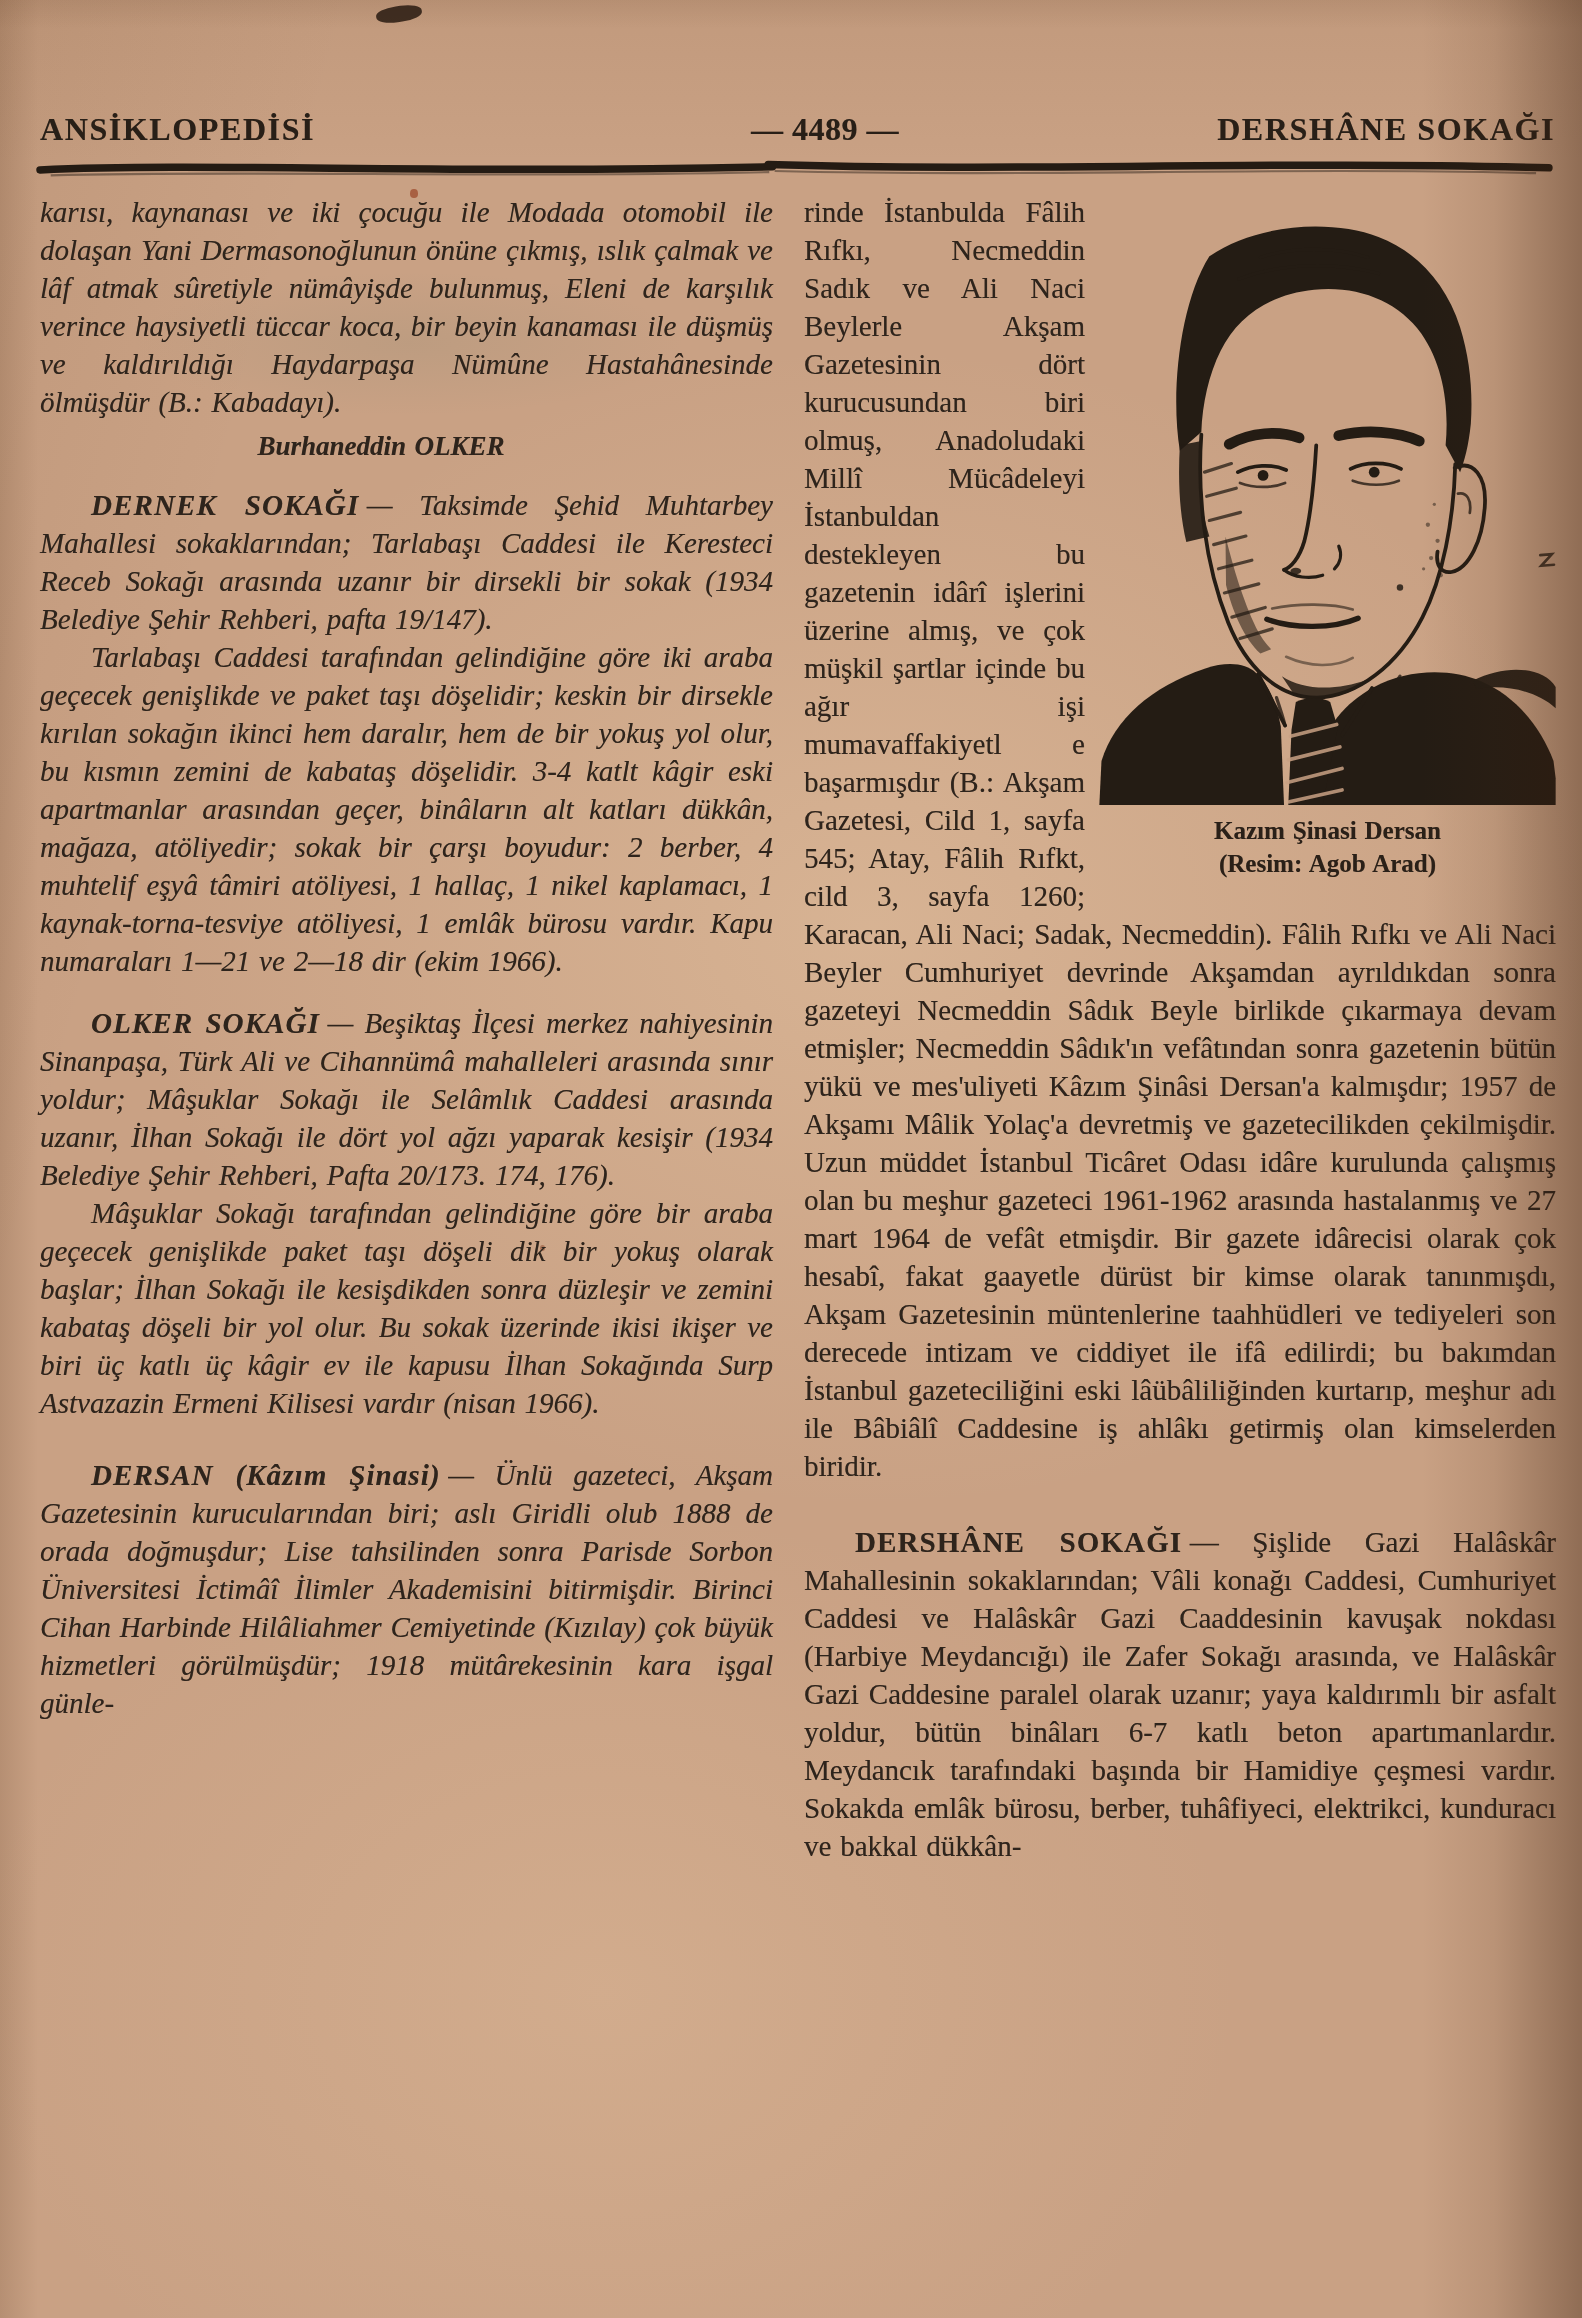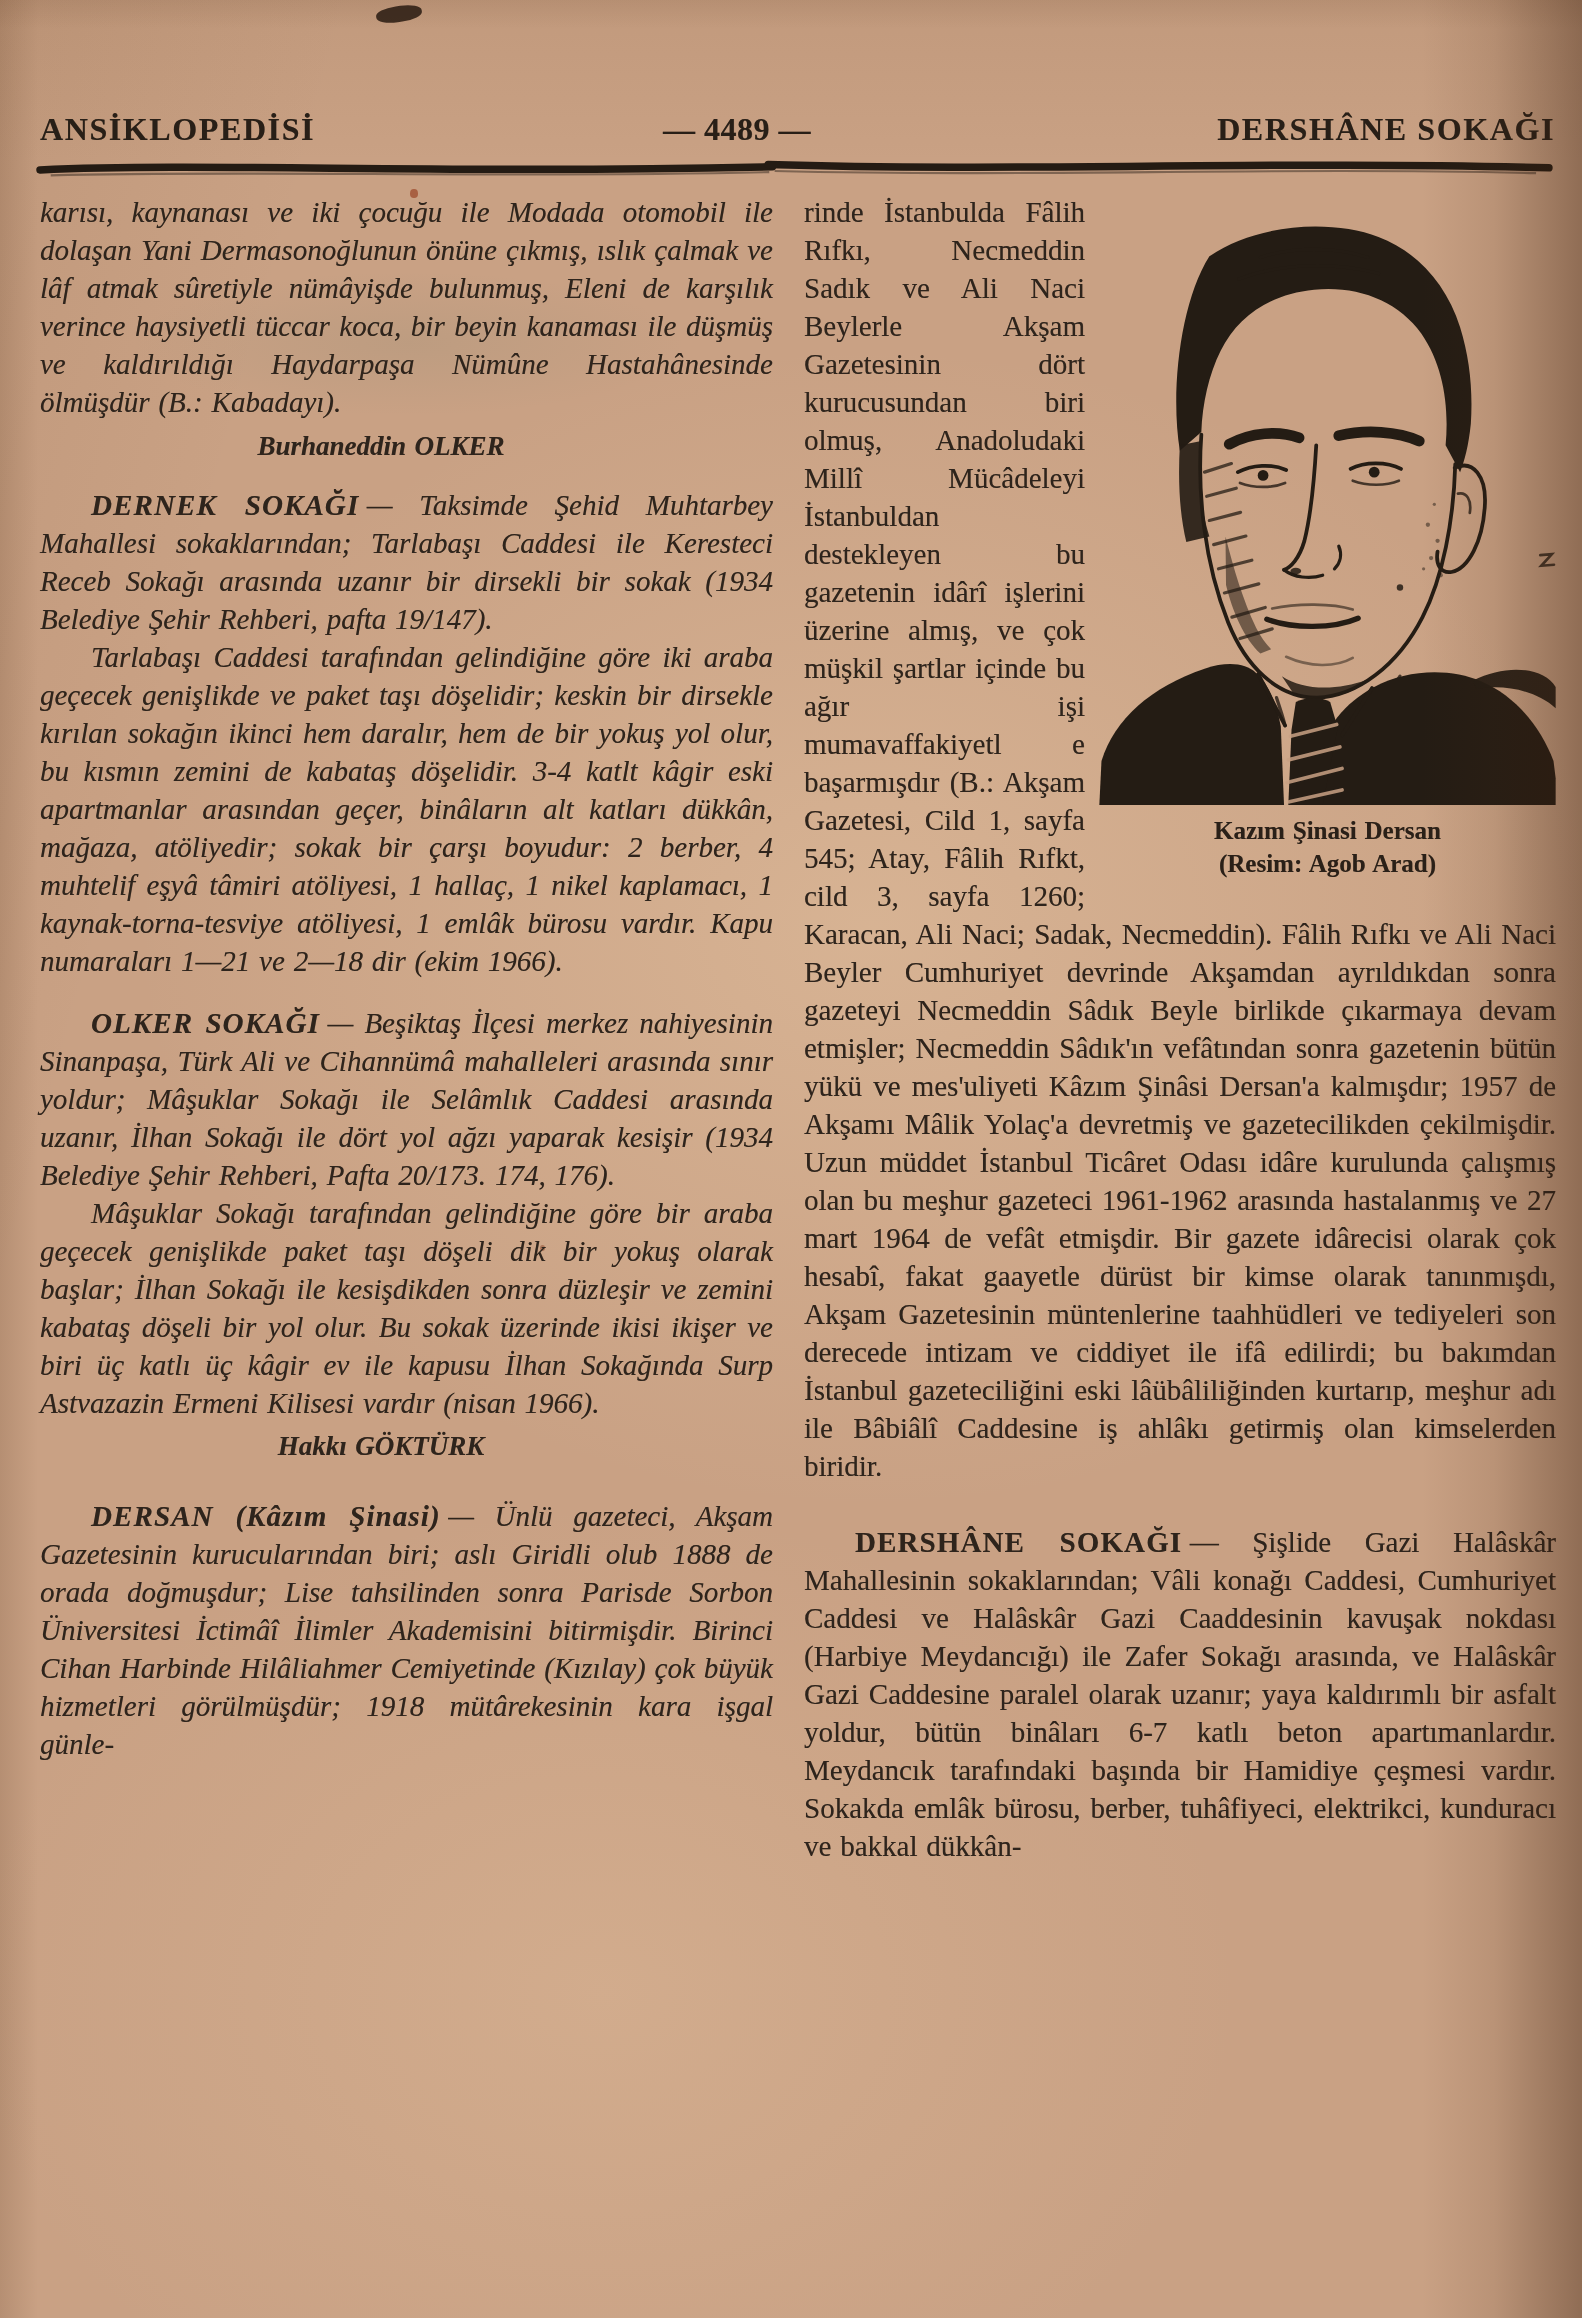--- a/index.html
+++ b/index.html
@@ -28,21 +28,21 @@
   .stain-b{position:absolute;left:376px;top:6.4px;width:46px;height:16px;border-radius:45%;
     background:rgba(40,26,16,0.85);transform:rotate(-8deg);pointer-events:none;}
   .speck1{position:absolute;left:410px;top:189px;width:7.5px;height:8.6px;border-radius:50%;
     background:rgba(150,62,30,0.65);pointer-events:none;}
   .speck2{position:absolute;left:540px;top:1245px;width:5.4px;height:6.4px;border-radius:50%;
     background:rgba(140,70,40,0.5);pointer-events:none;}
 
   .header{position:absolute;top:111px;left:40px;right:28px;height:38px;
     font-weight:bold;font-size:32px;letter-spacing:1.6px;color:#281f17;}
   .h-left{position:absolute;left:0;top:0;}
-  .h-center{position:absolute;left:623px;width:236px;text-align:left;top:0;letter-spacing:0.5px;}
+  .h-center{position:absolute;left:623px;width:236px;text-align:right;top:0;letter-spacing:0.5px;}
   .h-right{position:absolute;right:0;top:0;}
   .rule{position:absolute;left:33px;top:156px;}
 
   .col{position:absolute;top:193px;font-size:29px;line-height:38px;text-align:justify;
     word-spacing:1.6px;}
   .col-left{left:40px;width:733px;font-style:italic;}
   .col-right{left:804px;width:752px;}
   .para{margin:0;text-align:justify;}
   .entry{text-indent:51px;margin-top:23.6px;}
   .entry-big{margin-top:34px;}
@@ -85,21 +85,20 @@
 
   <div class="col col-left">
     <p class="para cont"><span>karısı, kaynanası ve iki çocuğu ile Modada otomobil ile dolaşan Yani Dermasonoğlunun önüne çıkmış, ıslık çalmak ve lâf atmak sûretiyle nümâyişde bulunmuş, Eleni de karşılık verince haysiyetli tüccar koca, bir beyin kanaması ile düşmüş ve kaldırıldığı Haydarpaşa Nümûne Hastahânesinde ölmüşdür (B.: Kabadayı).</span></p>
     <div class="sig">Burhaneddin OLKER</div>
 
     <p class="para entry"><b class="hd">DERNEK SOKAĞI</b><span>— Taksimde Şehid Muhtarbey Mahallesi sokaklarından; Tarlabaşı Caddesi ile Keresteci Receb Sokağı arasında uzanır bir dirsekli bir sokak (1934 Belediye Şehir Rehberi, pafta 19/147).</span></p>
     <p class="para entry" style="margin-top:0;"><span>Tarlabaşı Caddesi tarafından gelindiğine göre iki araba geçecek genişlikde ve paket taşı döşelidir; keskin bir dirsekle kırılan sokağın ikinci hem daralır, hem de bir yokuş yol olur, bu kısmın zemini de kabataş döşelidir. 3-4 katlt kâgir eski apartmanlar arasından geçer, binâların alt katları dükkân, mağaza, atöliyedir; sokak bir çarşı boyudur: 2 berber, 4 muhtelif eşyâ tâmiri atöliyesi, 1 hallaç, 1 nikel kaplamacı, 1 kaynak-torna-tesviye atöliyesi, 1 emlâk bürosu vardır. Kapu numaraları 1—21 ve 2—18 dir (ekim 1966).</span></p>
 
     <p class="para entry"><b class="hd">OLKER SOKAĞI</b><span>— Beşiktaş İlçesi merkez nahiyesinin Sinanpaşa, Türk Ali ve Cihannümâ mahalleleri arasında sınır yoldur; Mâşuklar Sokağı ile Selâmlık Caddesi arasında uzanır, İlhan Sokağı ile dört yol ağzı yaparak kesişir (1934 Belediye Şehir Rehberi, Pafta 20/173. 174, 176).</span></p>
     <p class="para entry" style="margin-top:0;"><span>Mâşuklar Sokağı tarafından gelindiğine göre bir araba geçecek genişlikde paket taşı döşeli dik bir yokuş olarak başlar; İlhan Sokağı ile kesişdikden sonra düzleşir ve zemini kabataş döşeli bir yol olur. Bu sokak üzerinde ikisi ikişer ve biri üç katlı üç kâgir ev ile kapusu İlhan Sokağında Surp Astvazazin Ermeni Kilisesi vardır (nisan 1966).</span></p>
-    <div class="sig">Hakkı GÖKTÜRK</div>
 
     <p class="para entry entry-big"><b class="hd">DERSAN (Kâzım Şinasi)</b><span>— Ünlü gazeteci, Akşam Gazetesinin kurucularından biri; aslı Giridli olub 1888 de orada doğmuşdur; Lise tahsilinden sonra Parisde Sorbon Üniversitesi İctimâî İlimler Akademisini bitirmişdir. Birinci Cihan Harbinde Hilâliahmer Cemiyetinde (Kızılay) çok büyük hizmetleri görülmüşdür; 1918 mütârekesinin kara işgal günle-</span></p>
   </div>
 
   <div class="col col-right">
 
     <div class="portrait-box">
       <svg width="457" height="612" viewBox="0 0 850 1140" role="img">
         <g stroke="#241c14" fill="none" stroke-linecap="round">
 

